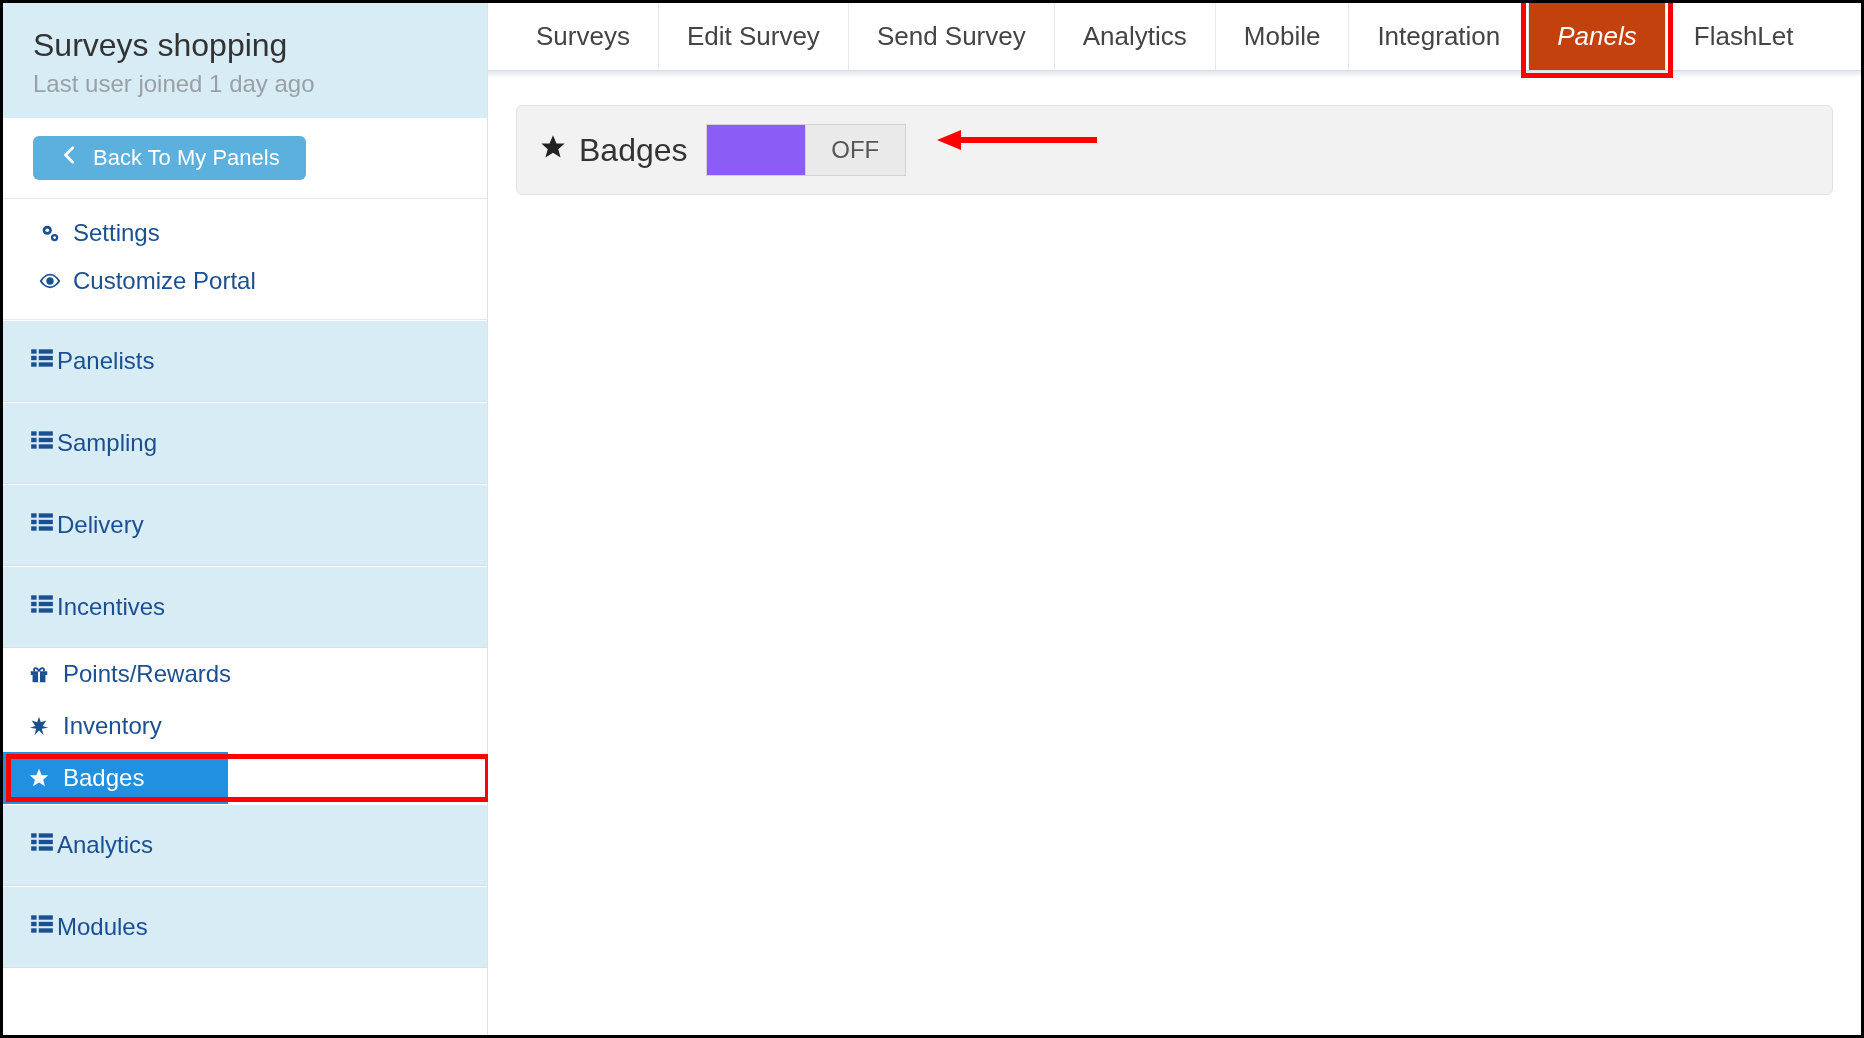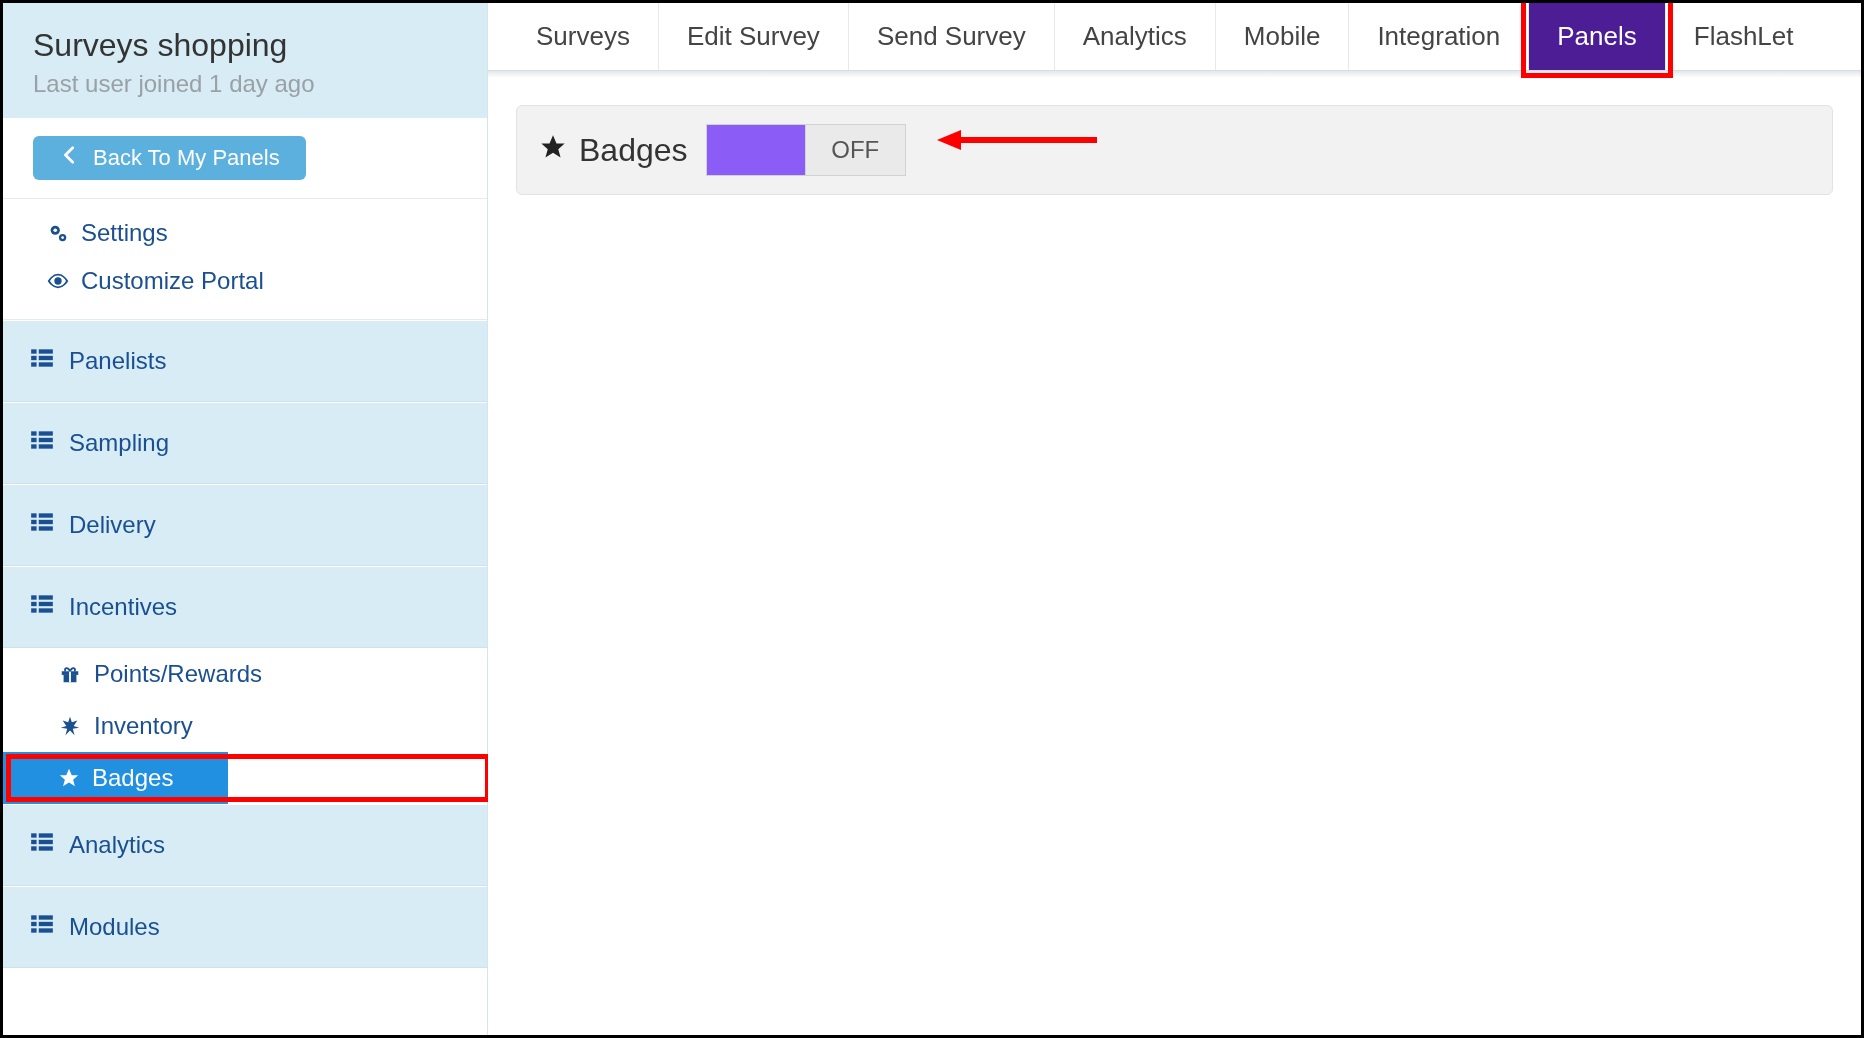--- a/index.html
+++ b/index.html
@@ -51,21 +51,21 @@
     border-radius: 6px;
     font-size: 22px;
     padding: 8px 26px;
     cursor: pointer;
     display: inline-flex;
     align-items: center;
     gap: 12px;
   }
   .settings-block {
     background: #fff;
-    padding: 10px 8px 14px;
+    padding: 10px 0 14px;
     border-bottom: 1px solid #e7eaec;
   }
   .settings-item {
     display: flex;
     align-items: center;
     gap: 10px;
     padding: 10px 34px;
     color: #1a4f91;
     font-size: 24px;
     cursor: pointer;
@@ -77,31 +77,31 @@
   }
   .nav-group {
     background: #d7ecf5;
     border-top: 1px solid #fff;
     border-bottom: 1px solid #cfe2ec;
     padding: 24px 26px;
     color: #1a4f91;
     font-size: 24px;
     display: flex;
     align-items: center;
-    gap: 14px;
+    gap: 2px;
     cursor: pointer;
   }
   .nav-sub {
     background: #fff;
   }
   .nav-sub-item {
     display: flex;
     align-items: center;
     gap: 12px;
-    padding: 12px 55px;
+    padding: 12px 24px;
     color: #1a4f91;
     font-size: 24px;
     cursor: pointer;
   }
   .nav-sub-item.active {
     background: #2190e0;
     color: #fff;
     width: 225px;
   }
   .nav-sub-item .icon { width: 24px; display:inline-flex; justify-content:center; }
@@ -137,22 +137,23 @@
     padding: 18px 28px;
     font-size: 26px;
     color: #444;
     border-right: 1px solid #e6e9ec;
     cursor: pointer;
     display: flex;
     align-items: center;
     position: relative;
   }
   .tab.active {
-    background: #4c1d95;
+    background: #c2410c;
     color: #fff;
+    font-style: italic;
   }
   .tab.highlighted::after {
     content: "";
     position: absolute;
     inset: -8px -8px -8px -8px;
     border: 5px solid #ff0000;
     pointer-events: none;
   }
   .tab:last-child { border-right: none; }
   .tab-shadow {

